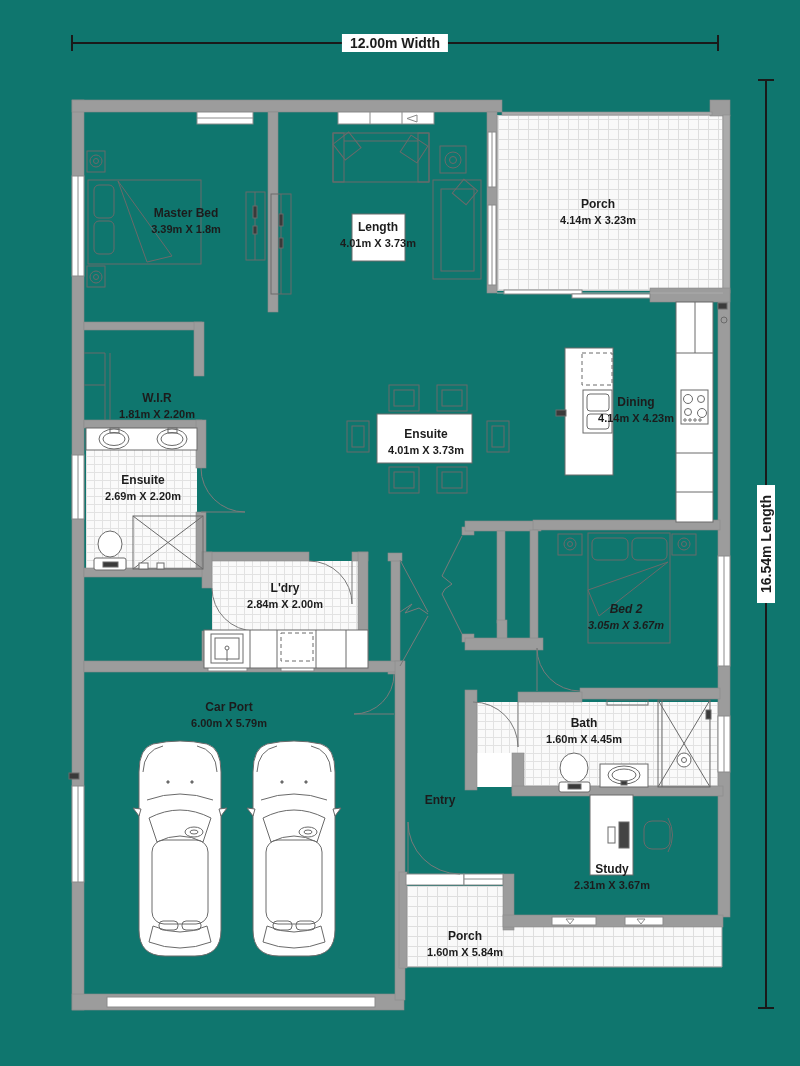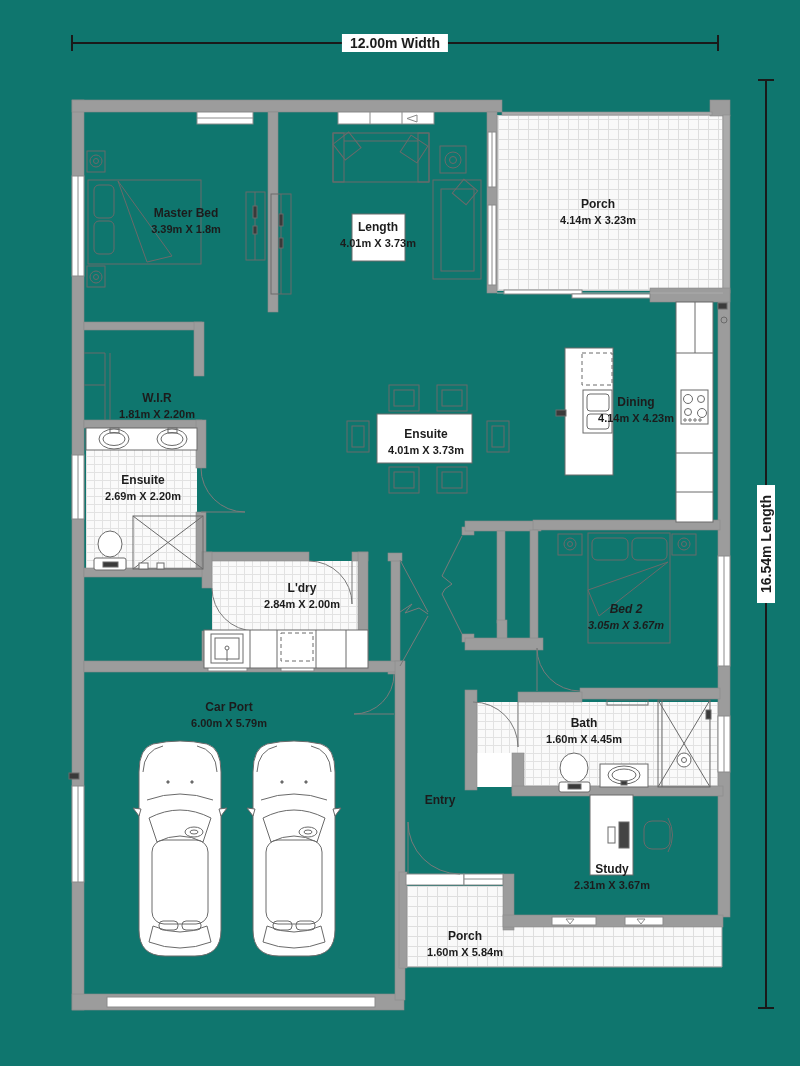--- a/index.html
+++ b/index.html
@@ -440,21 +440,21 @@
       <div class="rdims">4.14m X 4.23m</div>
   </div>
   <div class="room-label" style="left:426px;top:442px;">
     <div class="rname">Ensuite</div>
       <div class="rdims">4.01m X 3.73m</div>
   </div>
   <div class="room-label" style="left:143px;top:488px;">
     <div class="rname">Ensuite</div>
       <div class="rdims">2.69m X 2.20m</div>
   </div>
-  <div class="room-label" style="left:285px;top:596px;margin-left:17px;">
+  <div class="room-label" style="left:285px;top:596px;">
     <div class="rname">L'dry</div>
       <div class="rdims">2.84m X 2.00m</div>
   </div>
   <div class="room-label" style="left:626px;top:617px;font-style:italic;">
     <div class="rname">Bed 2</div>
       <div class="rdims">3.05m X 3.67m</div>
   </div>
   <div class="room-label" style="left:229px;top:715px;">
     <div class="rname">Car Port</div>
       <div class="rdims">6.00m X 5.79m</div>

